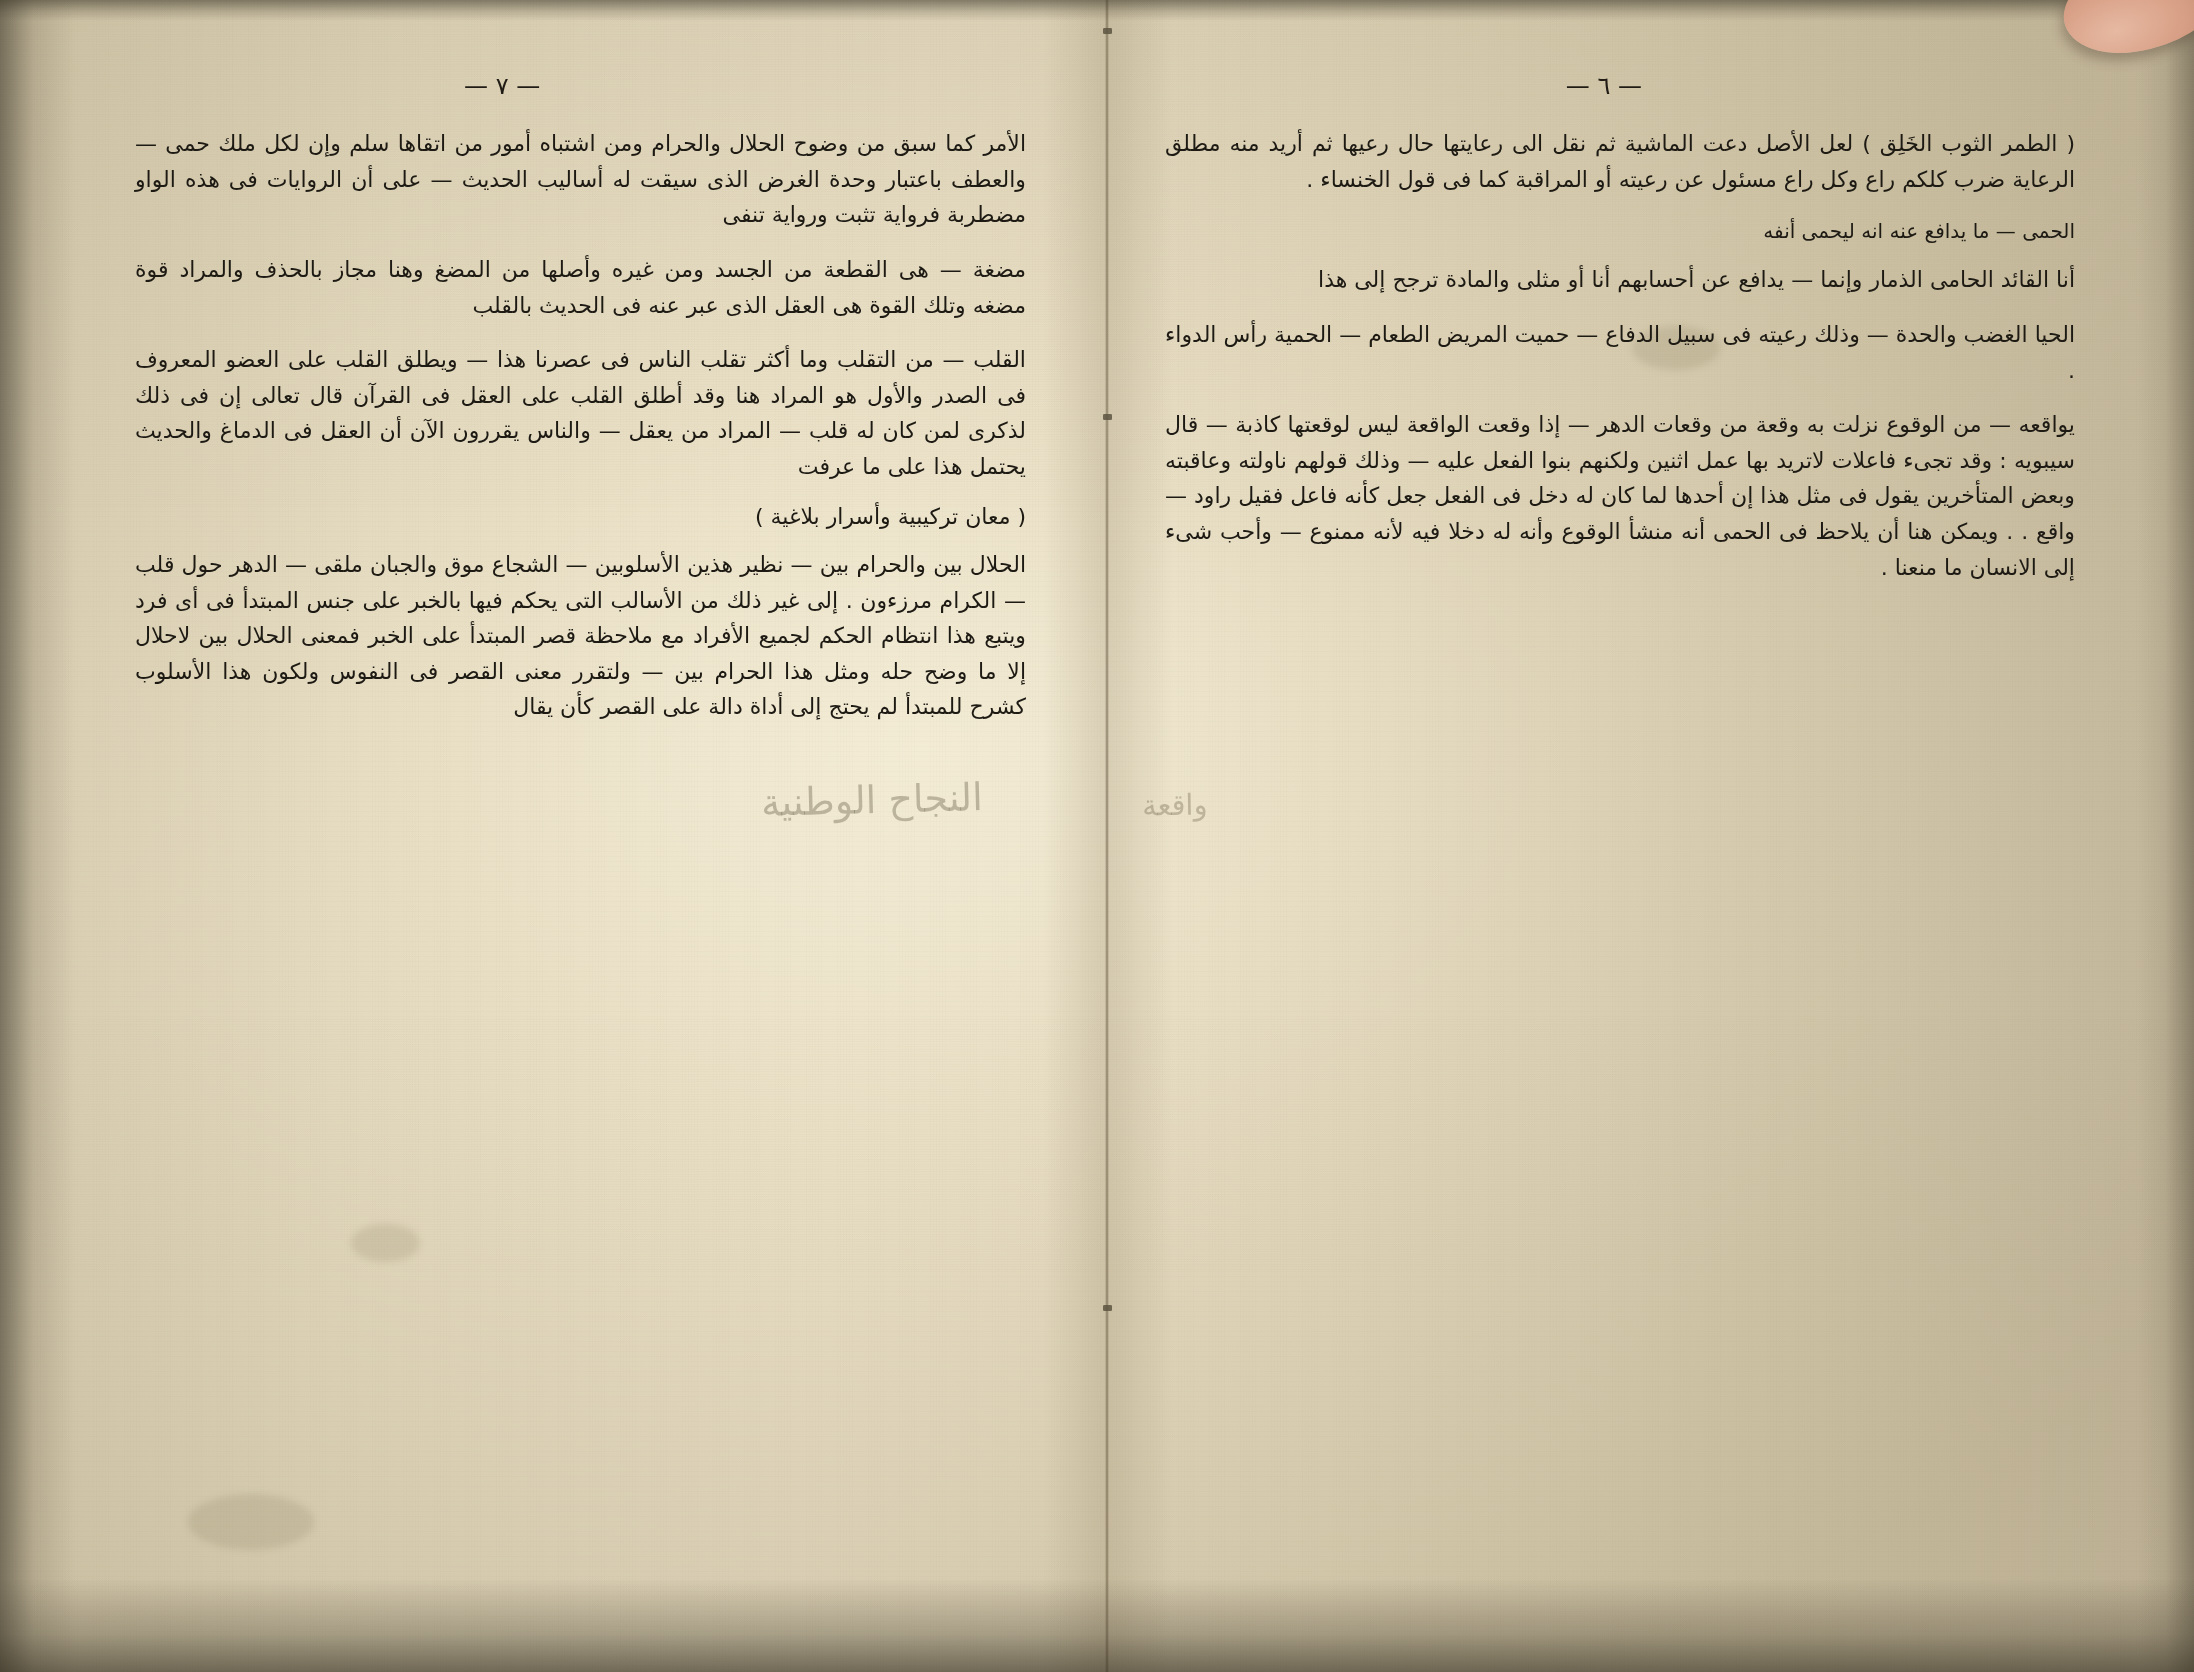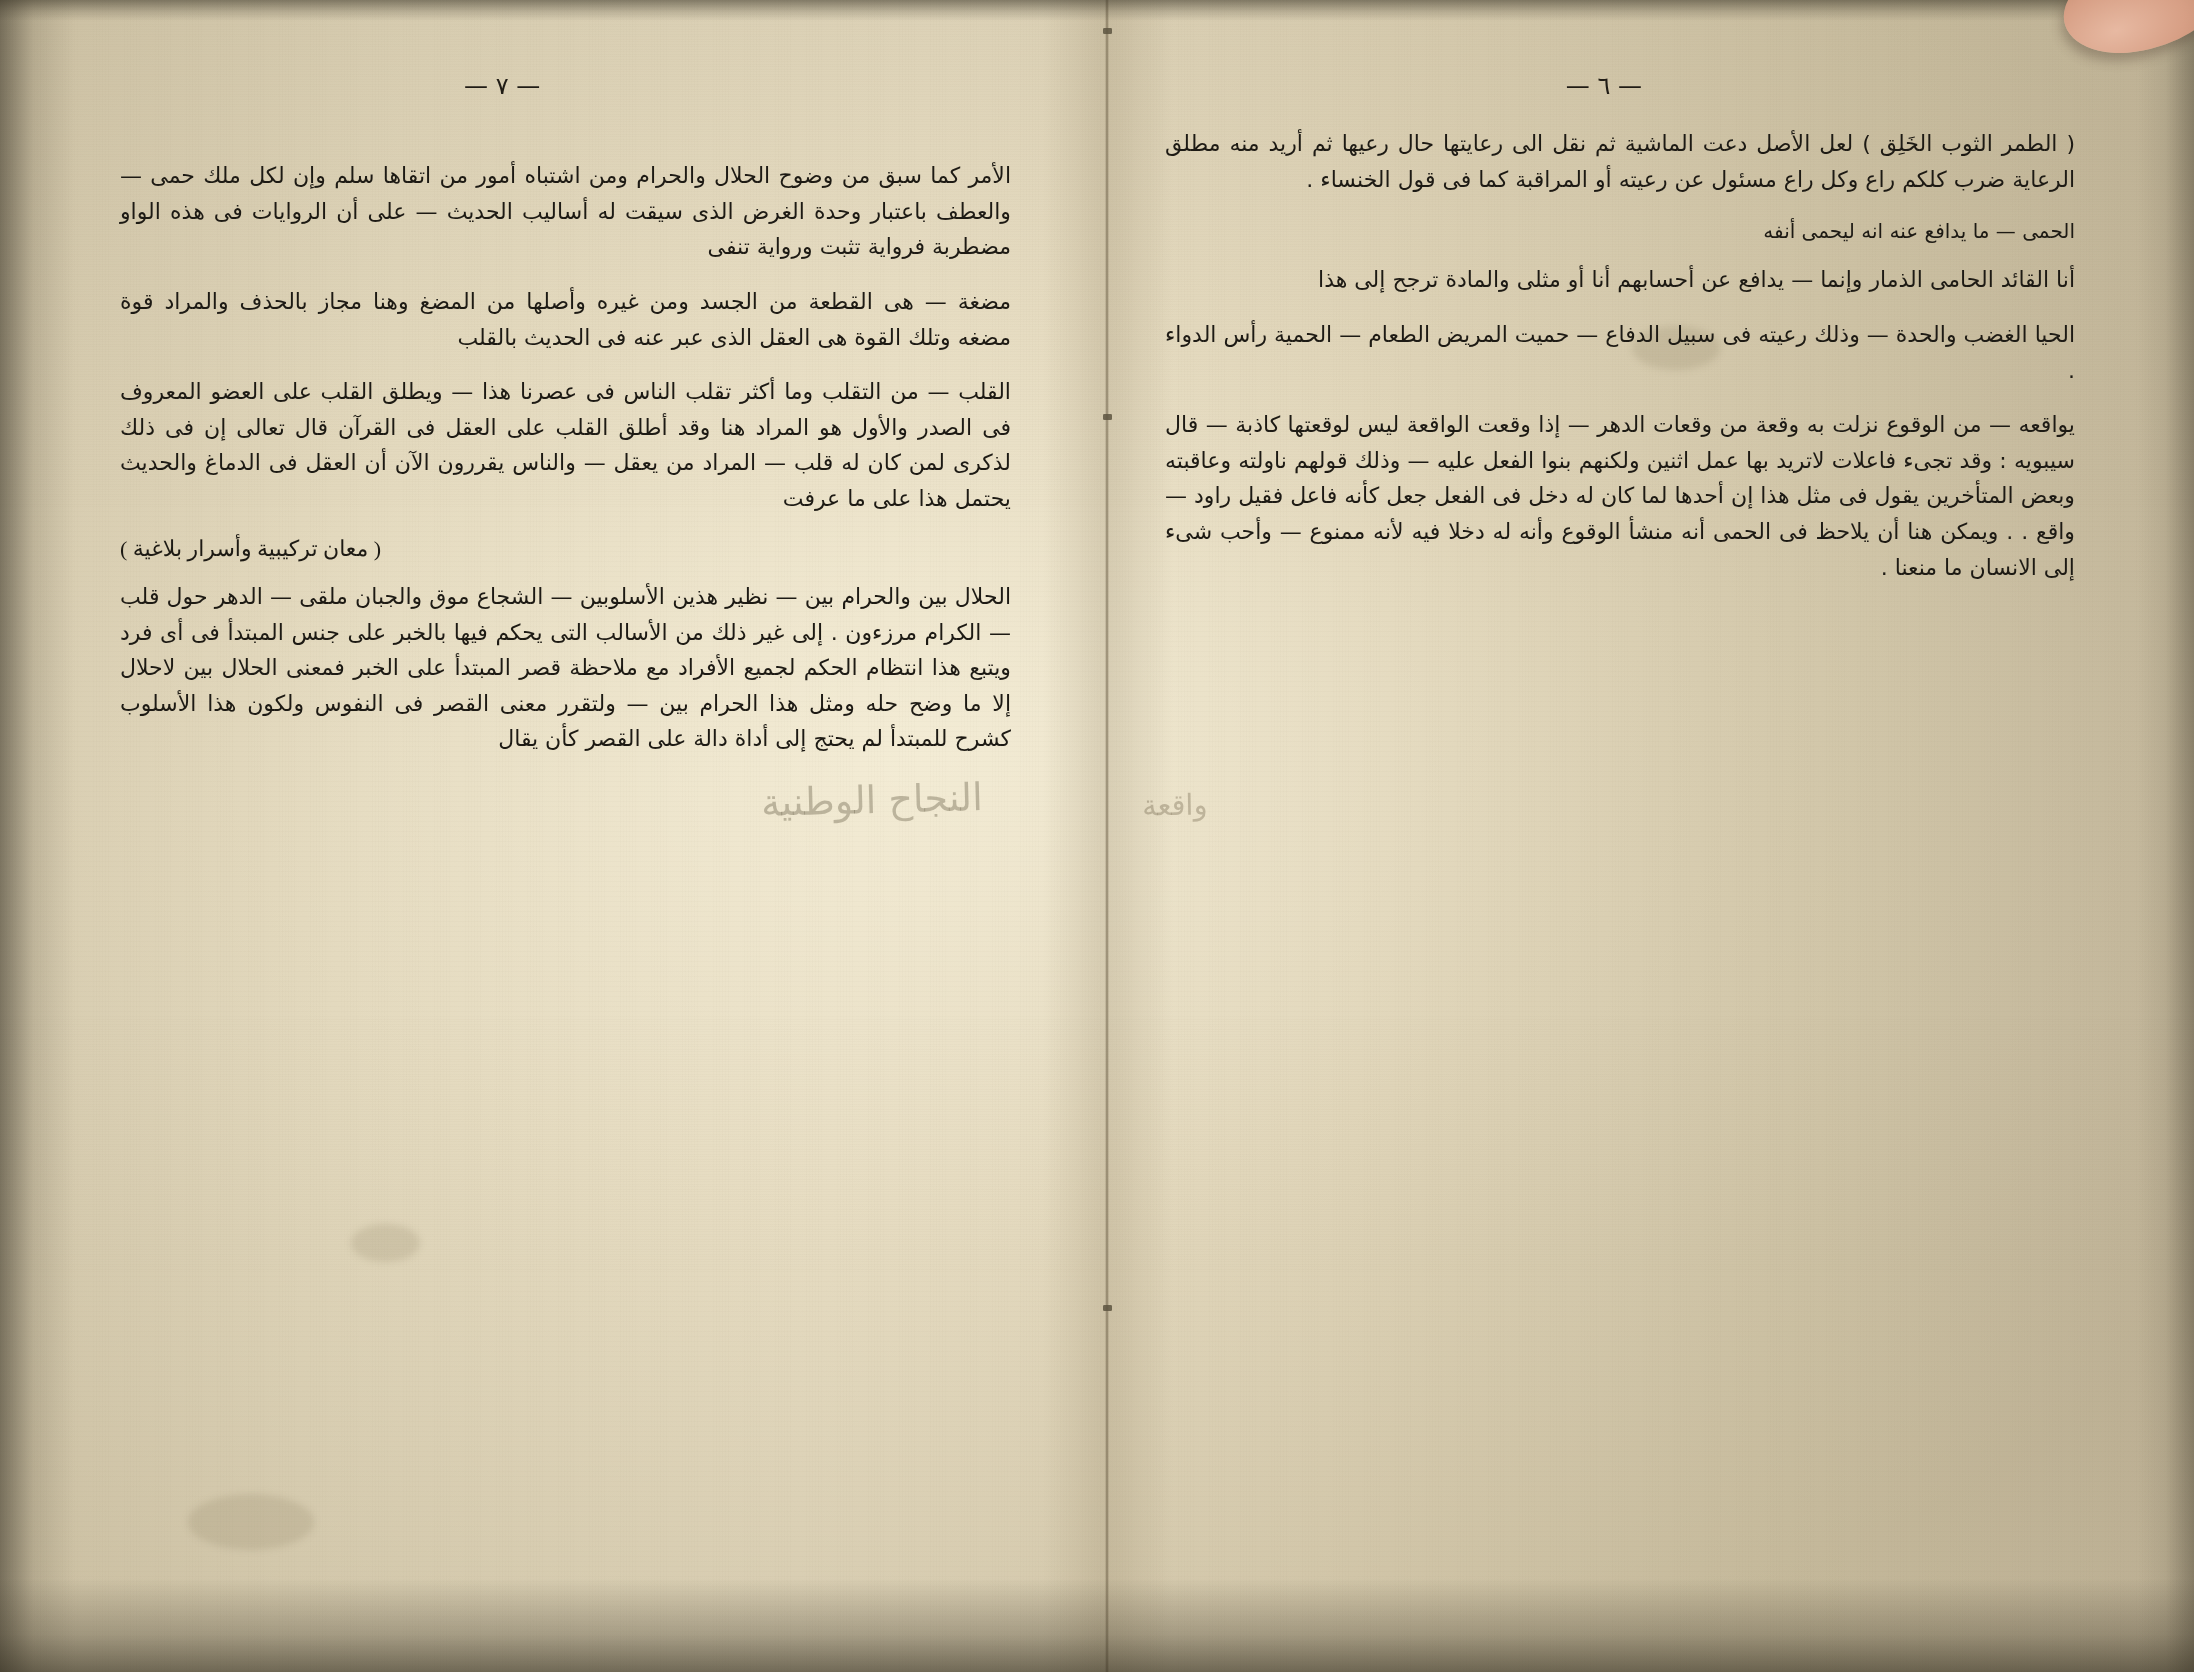--- a/index.html
+++ b/index.html
@@ -85,21 +85,21 @@
   .col {
     position: absolute;
     top: 126px;
     direction: rtl;
     text-align: justify;
     color: #1d1a14;
     font-size: 21.3px;
     line-height: 1.0;
   }
   .col-right { right: 119px; width: 910px; }   
-  .col-left  { left: 120px;  width: 891px; margin-top: 32px; }   
+  .col-left  { left: 135px;  width: 891px; }   
 
   .folio {
     position: absolute;
     top: 72px;
     font-size: 24px;
     letter-spacing: 1.3px;
     color: #201c15;
     font-family: "DejaVu Sans", sans-serif;
   }
   .folio-right { right: 552px; }
@@ -108,22 +108,21 @@
   .para {
     margin: 0 0 19px 0;
     font-size: 22px;
     line-height: 1.62;
     text-align: justify;
     text-justify: inter-word;
   }
   .heading {
     margin: 21.3px 0 19px 0;
     font-size: 22px;
-    text-align: left;
-    font-family: Liberation Serif, serif;
+    text-align: right;
   }
   .line {
     margin: 0 0 15px 0;
     font-size: 20px;
     line-height: 1.55;
   }
   
   .stamp {
     position: absolute;
     left: 709px; top: 778px;

